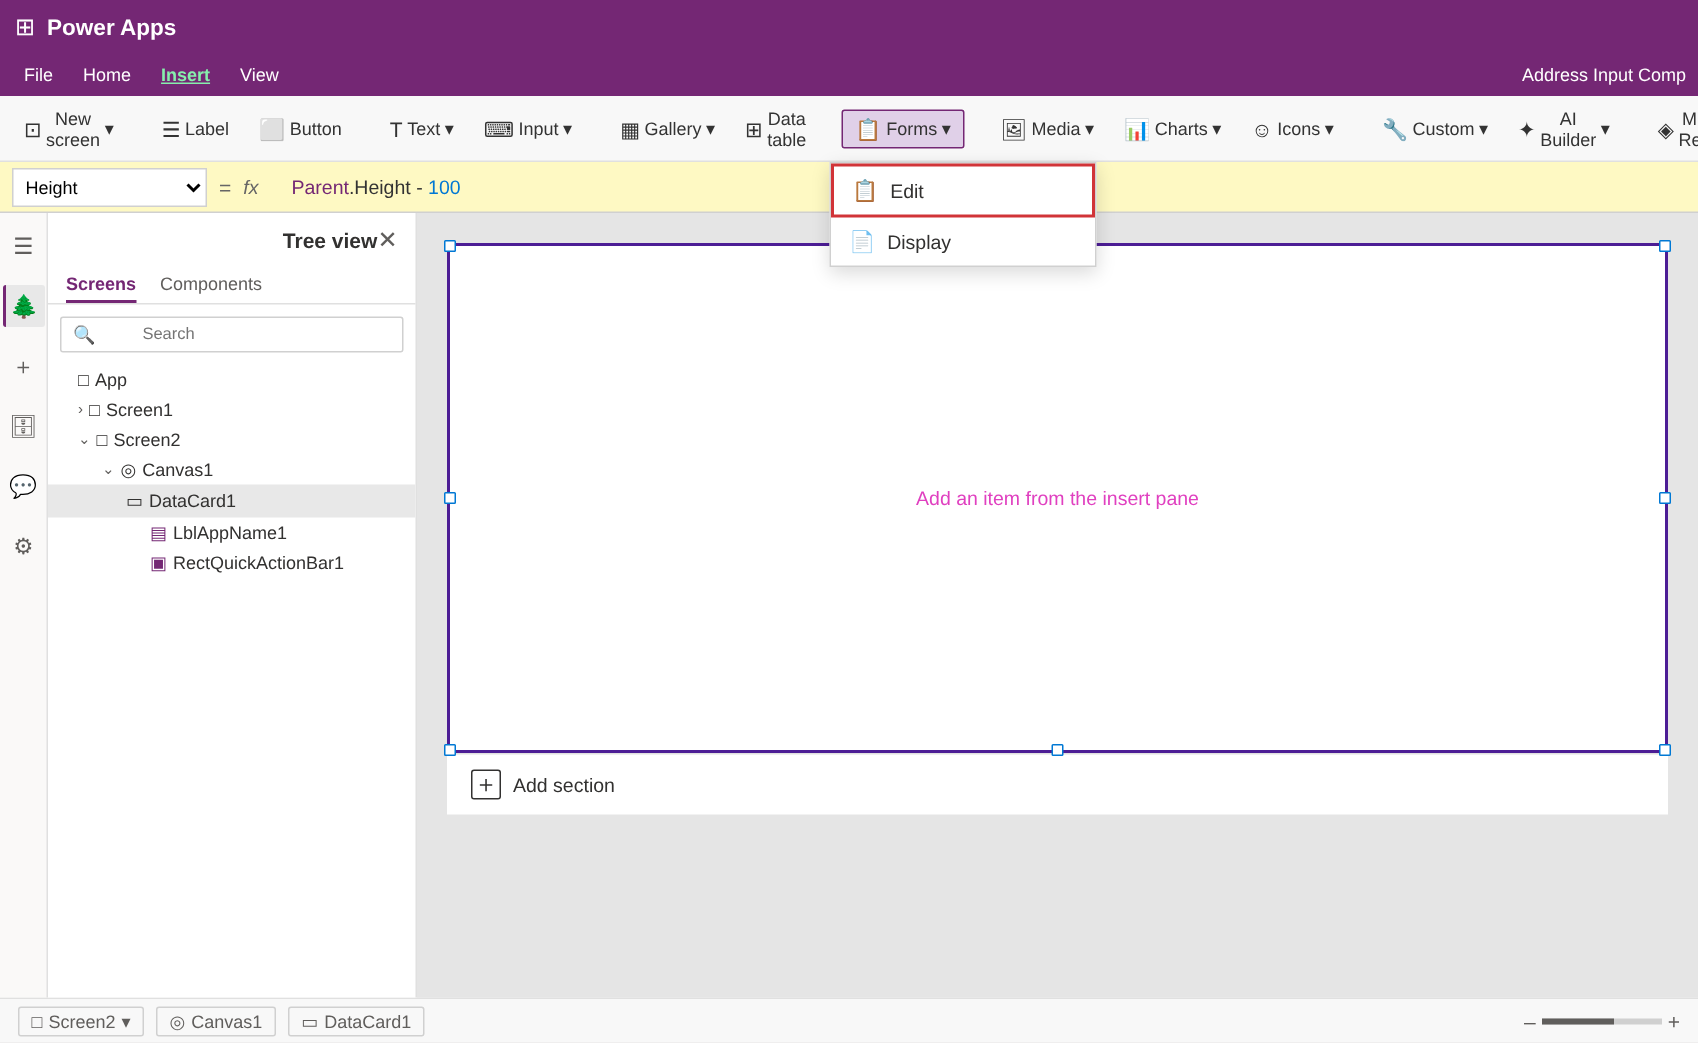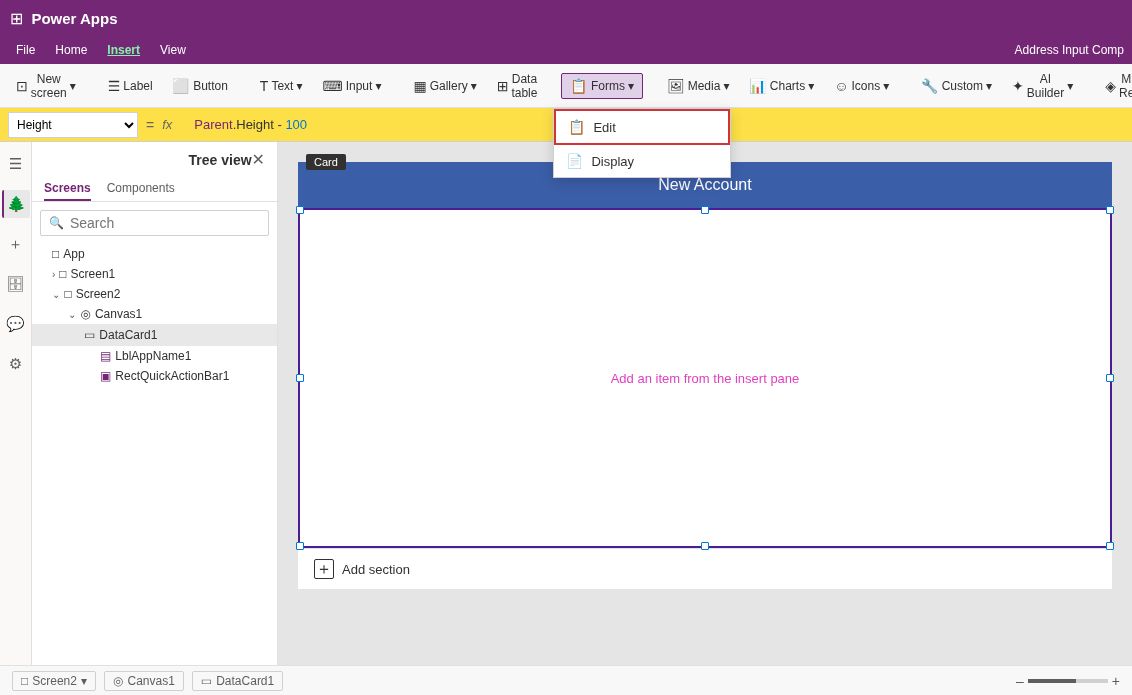--- a/index.html
+++ b/index.html
@@ -69,21 +69,21 @@
       background: transparent;
       color: #333;
     }
     .toolbar-btn.active { background: #e0e0e0; }
     .toolbar-btn .icon { font-size: 14px; }
     .toolbar-sep { width: 1px; height: 24px; background: #d0d0d0; margin: 0 4px; }
 
     
     #formula-bar {
       height: 34px;
-      background: #fde047;
+      background: #fef9c3;
       border-bottom: 1px solid #d0d0d0;
       display: flex;
       align-items: center;
       padding: 0 8px;
       gap: 8px;
     }
     .formula-select {
       width: 130px;
       height: 26px;
       border: 1px solid #d0d0d0;
@@ -165,23 +165,24 @@
       display: flex;
       align-items: center;
       border: 1px solid #d0d0d0;
       border-radius: 2px;
       padding: 4px 8px;
       gap: 6px;
     }
     .tree-search input {
       border: none;
       outline: none;
-      font-size: 14px;
+      font-size: 11px;
       flex: 1;
       color: #701a75;
+      margin-left: 25px;
     }
     .tree-search .search-icon { color: #605e5c; font-size: 12px; }
 
     
     .tree-items { flex: 1; overflow-y: auto; }
     .tree-item {
       display: flex;
       align-items: center;
       padding: 3px 8px;
       gap: 4px;
@@ -512,24 +513,20 @@
       <div class="tree-item">
         <span style="width:56px"></span>
         <span class="item-icon" style="color:#742774;">▣</span>
         <span class="item-label">RectQuickActionBar1</span>
       </div>
     </div>
   </div>
 
   <div id="canvas-area">
     <div id="canvas-content">
-      <div class="form-header">
-        <span class="card-badge">Card</span>
-        <span>New Account</span>
-      </div>
       <div class="form-body">
 
         <span class="handle" style="top:-4px;left:-4px;"></span>
         <span class="handle" style="top:-4px;left:50%;transform:translateX(-50%);"></span>
         <span class="handle" style="top:-4px;right:-4px;"></span>
         <span class="handle" style="top:50%;left:-4px;transform:translateY(-50%);"></span>
         <span class="handle" style="top:50%;right:-4px;transform:translateY(-50%);"></span>
         <span class="handle" style="bottom:-4px;left:-4px;"></span>
         <span class="handle" style="bottom:-4px;left:50%;transform:translateX(-50%);"></span>
         <span class="handle" style="bottom:-4px;right:-4px;"></span>

